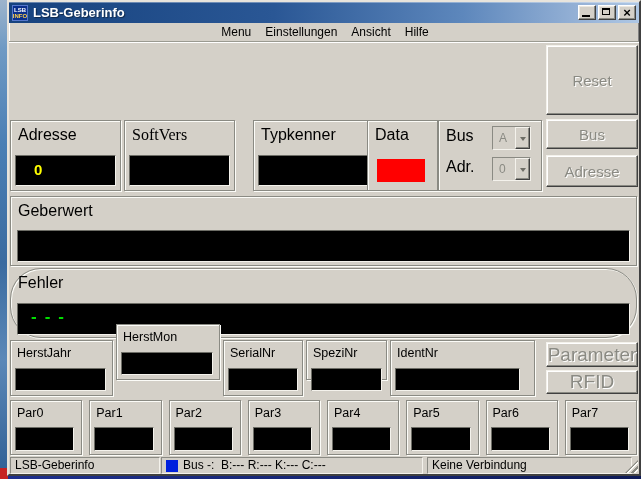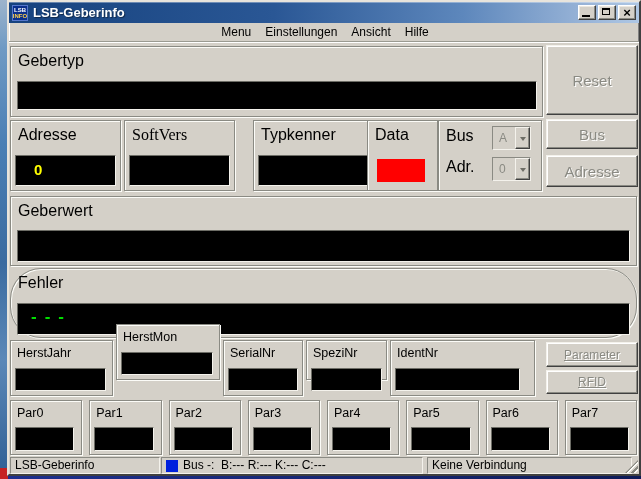--- a/index.html
+++ b/index.html
@@ -55,21 +55,21 @@
     border:1px solid;border-color:#6d6d66 #f4f2ec #f4f2ec #6d6d66;overflow:hidden;}
   .val-adresse{color:#ffff00;font-size:15px;font-weight:bold;padding:5px 0 0 18px;}
   .val-fehler{color:#00dd00;font-size:17px;font-weight:bold;letter-spacing:8px;padding:3px 0 0 13px;}
 
   .btn{position:absolute;background:#d4d0c8;box-sizing:border-box;cursor:default;
     border:1px solid;border-color:#f4f2ec #404040 #404040 #f4f2ec;
     box-shadow:inset -1px -1px 0 #8a8a83, inset 1px 1px 0 #ffffff;
     color:#8a8a83;text-shadow:1px 1px 0 #ffffff;
     display:flex;align-items:center;justify-content:center;font-size:15px;
     font-family:"Liberation Sans",sans-serif;}
-  .btn.sm{font-size:12px;text-decoration:underline;}
+  .btn.sm{font-size:19px;}
 
   .combo{position:absolute;height:24px;width:39px;background:#d4d0c8;box-sizing:border-box;display:flex;
     border:1px solid;border-color:#8a8a83 #f4f2ec #f4f2ec #8a8a83;}
   .combo .cval{flex:1;font-size:12px;color:#8a8a83;padding:4px 0 0 6px;}
   .combo .carrow{width:15px;background:#d4d0c8;box-sizing:border-box;position:relative;
     border:1px solid;border-color:#f4f2ec #404040 #404040 #f4f2ec;
     box-shadow:inset -1px -1px 0 #8a8a83;display:flex;align-items:center;justify-content:center;}
   .tri{width:0;height:0;border:3px solid transparent;border-top:4px solid #6e6e66;margin-top:4px;}
 
   .data-ind{position:absolute;left:9px;top:38px;width:48px;height:23px;}
@@ -120,26 +120,20 @@
 
   <div class="menubar">
     <span class="menu-item">Menu</span>
     <span class="menu-item">Einstellungen</span>
     <span class="menu-item">Ansicht</span>
     <span class="menu-item">Hilfe</span>
   </div>
 
   <div class="client">
 
-    <div class="grp" style="left:1px;top:3px;width:533px;height:71px;">
-      <div class="grp-label">Gebertyp</div>
-      <div class="lcd" style="left:6px;right:5px;top:34px;height:29px;">
-        <span></span>
-      </div>
-    </div>
 
     <div class="btn" style="left:537px;top:2px;width:92px;height:70px;">Reset</div>
     <div class="btn" style="left:537px;top:76px;width:92px;height:30px;">Bus</div>
     <div class="btn" style="left:537px;top:112px;width:92px;height:32px;">Adresse</div>
 
     <div class="grp" style="left:1px;top:77px;width:111px;height:71px;">
       <div class="grp-label">Adresse</div>
       <div class="lcd" style="left:4px;right:4px;top:34px;height:31px;">
         <div class="val-adresse">0</div>
       </div>

